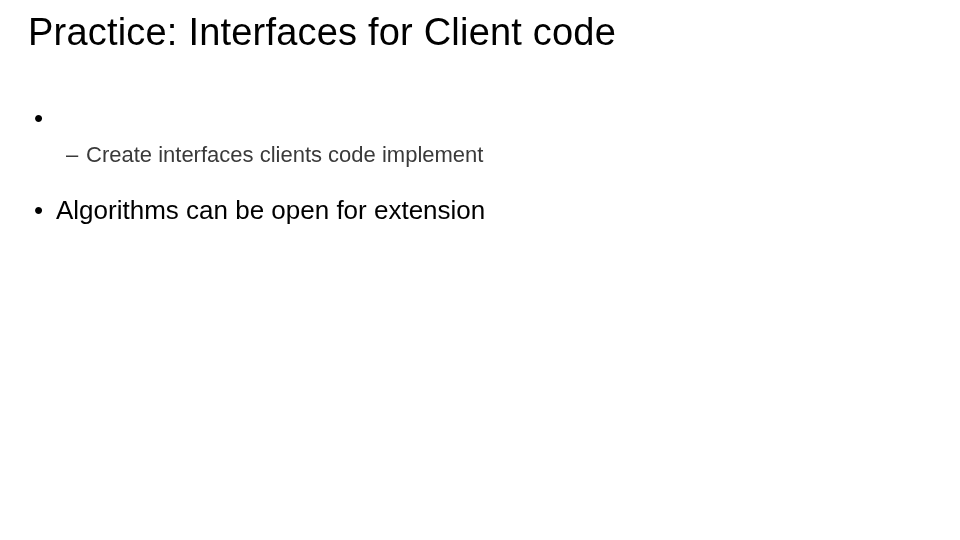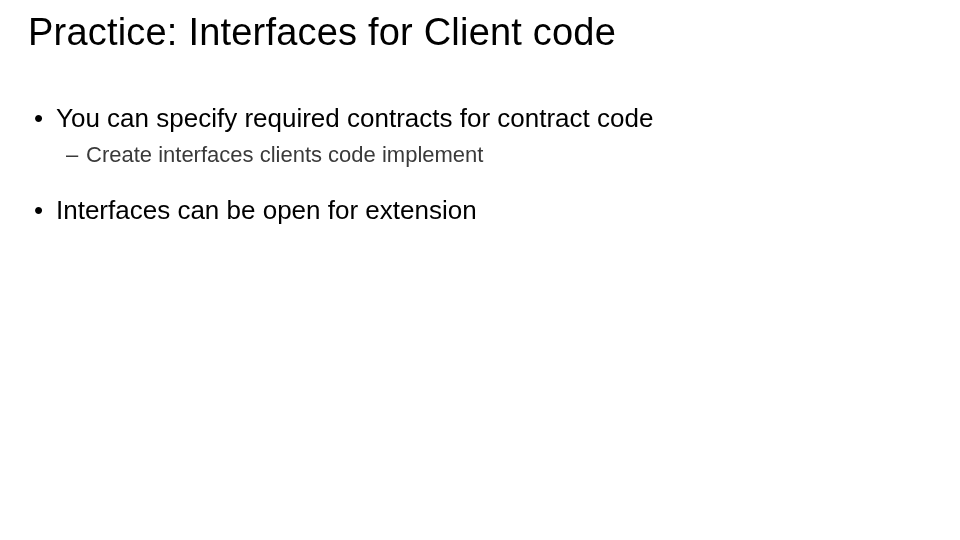--- a/index.html
+++ b/index.html
@@ -61,27 +61,26 @@
 </head>
 <body>
 
 <div class="slide">
   <h1 class="title">Practice: Interfaces for Client code</h1>
 
   <div class="content">
 
     <div class="bullet-1">
       <span class="marker">•</span>
-      <span>You can specify required contracts for contract code</span>
     </div>
 
     <div class="bullet-2">
       <span class="marker">–</span>
       <span>Create interfaces clients code implement</span>
     </div>
 
     <div class="bullet-1">
       <span class="marker">•</span>
-      <span>Interfaces can be open for extension</span>
+      <span>Algorithms can be open for extension</span>
     </div>
 
   </div>
 </div>
 
 </body></html>

